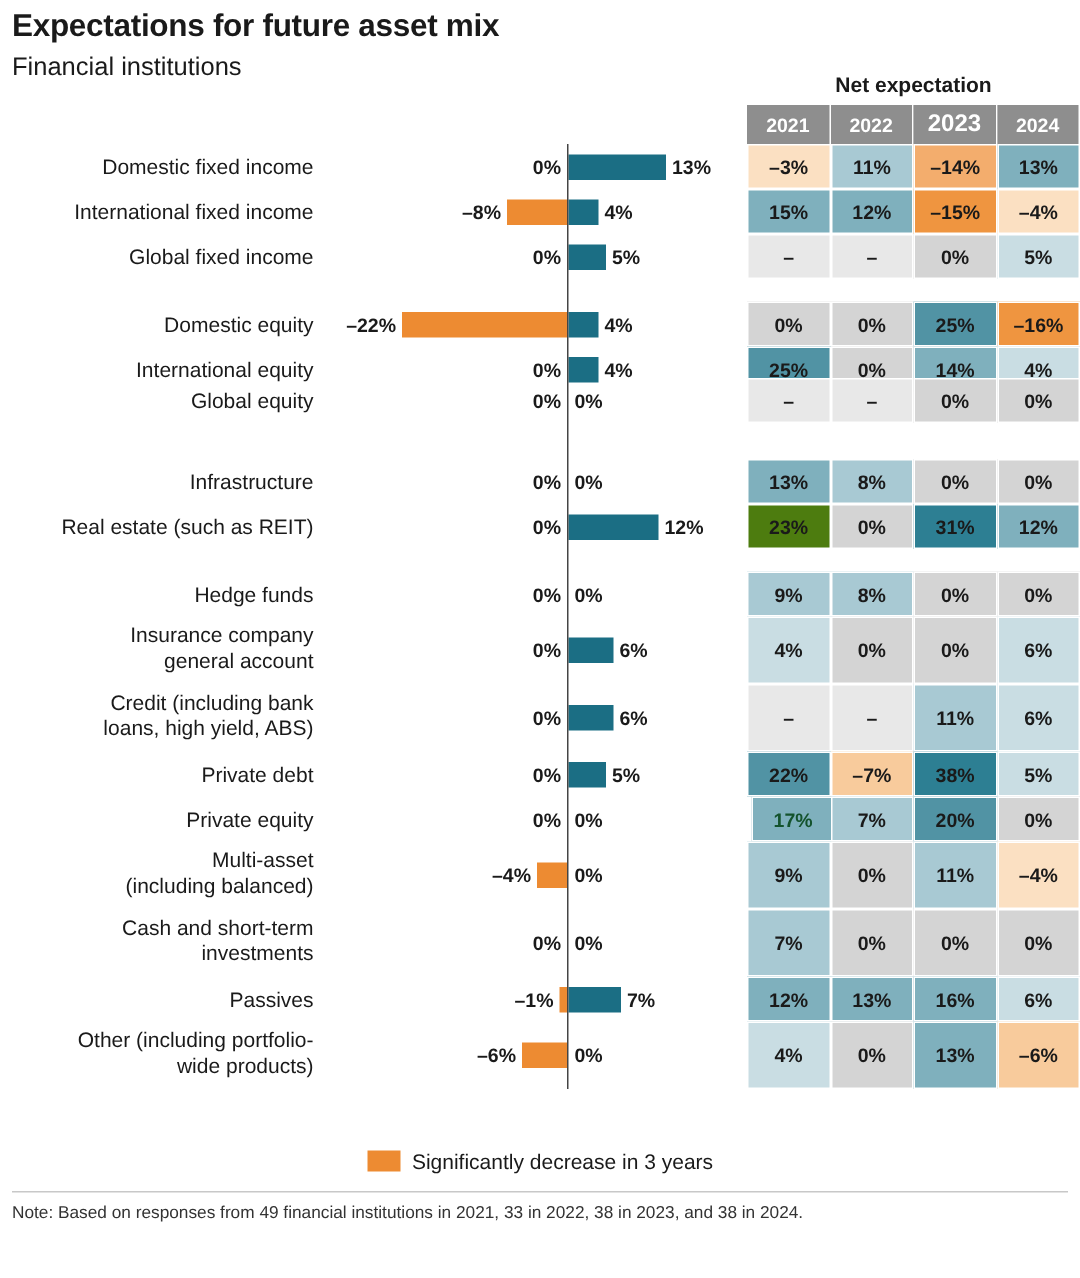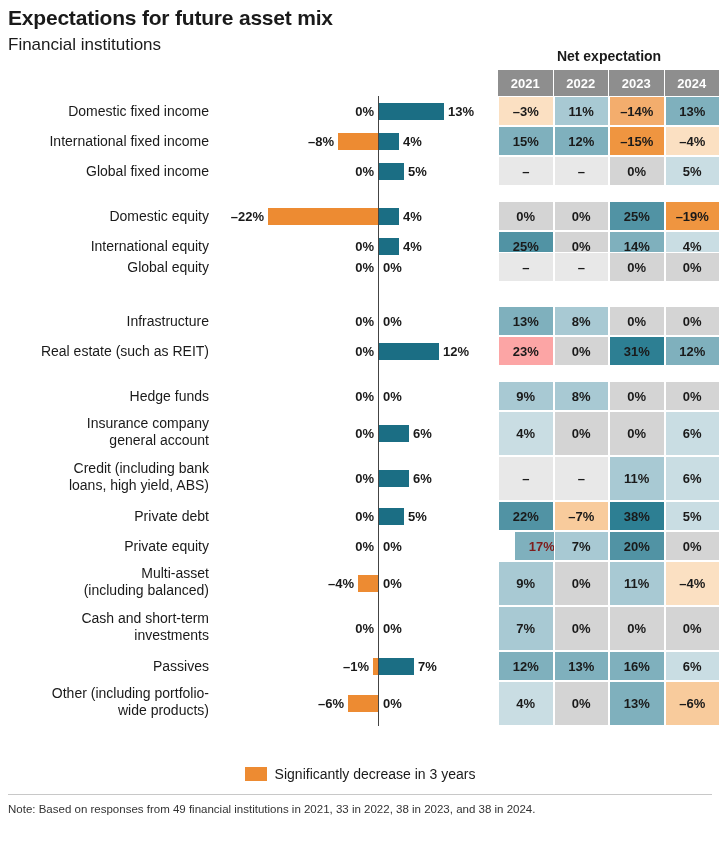--- a/index.html
+++ b/index.html
@@ -80,21 +80,21 @@
 </head>
 <body>
 
 <div class="title">Expectations for future asset mix</div>
 <div class="subtitle">Financial institutions</div>
 <div class="net-exp-label">Net expectation</div>
 
 <div id="year-header">
     <div style="position: absolute; left: 498px; top: 70px; width: 55.5px; height: 26px; background: rgb(142, 142, 142); color: rgb(255, 255, 255); font-size: 13px; font-weight: bold; display: flex; align-items: center; justify-content: center; border-right: 1px solid rgb(255, 255, 255);">2021</div>
     <div style="position: absolute; left: 553.5px; top: 70px; width: 55.5px; height: 26px; background: rgb(142, 142, 142); color: rgb(255, 255, 255); font-size: 13px; font-weight: bold; display: flex; align-items: center; justify-content: center; border-right: 1px solid rgb(255, 255, 255);">2022</div>
-    <div style="position: absolute; left: 609px; top: 70px; width: 55.5px; height: 26px; background: rgb(142, 142, 142); color: rgb(255, 255, 255); font-size: 13px; font-weight: bold; display: flex; align-items: center; justify-content: center; border-right: 1px solid rgb(255, 255, 255);">2023</div>
+    <div style="position: absolute; left: 609px; top: 70px; width: 55.5px; height: 26px; background: rgb(142, 142, 142); color: rgb(255, 255, 255); font-size: 16px; font-weight: bold; display: flex; align-items: center; justify-content: center; border-right: 1px solid rgb(255, 255, 255);">2023</div>
     <div style="position: absolute; left: 664.5px; top: 70px; width: 55.5px; height: 26px; background: rgb(142, 142, 142); color: rgb(255, 255, 255); font-size: 13px; font-weight: bold; display: flex; align-items: center; justify-content: center; border-right: 1px solid rgb(255, 255, 255);">2024</div>
   </div>
 
 <div class="rows" id="rows">
     <div class="row" style="top: 0px; height: 30px; position: absolute;">
       <div class="rlabel" style="top: 7px;">
         <span class="l2">Domestic fixed income</span>
       </div>
       <div class="bar pos" style="width: 65px; top: 7px; background: rgb(27, 110, 132);"></div>
       <div class="vlab left" style="top: 7px; width: 60px; left: 314px;">0%</div>
@@ -140,21 +140,21 @@
         <span class="l2">Domestic equity</span>
       </div>
       <div class="bar neg" style="left: 268px; width: 110px; top: 7px; background: rgb(237, 139, 50);"></div>
       <div class="bar pos" style="width: 20px; top: 7px; background: rgb(27, 110, 132);"></div>
       <div class="vlab left" style="top: 7px; width: 60px; left: 204px;">–22%</div>
       <div class="vlab right" style="top: 7px; left: 403px; width: 60px;">4%</div>
       <div class="cells" style="height: 30px;">
         <div class="cell" style="left: 0px; top: 0px; height: 30px; display: flex; align-items: center; justify-content: center; background: rgb(212, 212, 212); color: rgb(26, 26, 26);">0%</div>
         <div class="cell" style="left: 55.5px; top: 0px; height: 30px; display: flex; align-items: center; justify-content: center; background: rgb(212, 212, 212); color: rgb(26, 26, 26);">0%</div>
         <div class="cell" style="left: 111px; top: 0px; height: 30px; display: flex; align-items: center; justify-content: center; background: rgb(81, 147, 164); color: rgb(26, 26, 26);">25%</div>
-        <div class="cell" style="left: 166.5px; top: 0px; height: 30px; display: flex; align-items: center; justify-content: center; background: rgb(239, 149, 64); color: rgb(26, 26, 26);">–19%</div>
+        <div class="cell" style="left: 166.5px; top: 0px; height: 30px; display: flex; align-items: center; justify-content: center; background: rgb(239, 149, 64); color: rgb(26, 26, 26);">–16%</div>
       </div>
     </div>
     <div class="row" style="top: 135px; height: 30px; position: absolute;">
       <div class="rlabel" style="top: 7px;">
         <span class="l2">International equity</span>
       </div>
       <div class="bar pos" style="width: 20px; top: 7px; background: rgb(27, 110, 132);"></div>
       <div class="vlab left" style="top: 7px; width: 60px; left: 314px;">0%</div>
       <div class="vlab right" style="top: 7px; left: 403px; width: 60px;">4%</div>
       <div class="cells" style="height: 30px;">
@@ -191,21 +191,21 @@
       </div>
     </div>
     <div class="row" style="top: 240px; height: 30px; position: absolute;">
       <div class="rlabel" style="top: 7px;">
         <span class="l2">Real estate (such as REIT)</span>
       </div>
       <div class="bar pos" style="width: 60px; top: 7px; background: rgb(27, 110, 132);"></div>
       <div class="vlab left" style="top: 7px; width: 60px; left: 314px;">0%</div>
       <div class="vlab right" style="top: 7px; left: 443px; width: 60px;">12%</div>
       <div class="cells" style="height: 30px;">
-        <div class="cell" style="left: 0px; top: 0px; height: 30px; display: flex; align-items: center; justify-content: center; background: #fca5a5; color: rgb(26, 26, 26);">23%</div>
+        <div class="cell" style="left: 0px; top: 0px; height: 30px; display: flex; align-items: center; justify-content: center; background: #4d7c0f; color: rgb(26, 26, 26);">23%</div>
         <div class="cell" style="left: 55.5px; top: 0px; height: 30px; display: flex; align-items: center; justify-content: center; background: rgb(212, 212, 212); color: rgb(26, 26, 26);">0%</div>
         <div class="cell" style="left: 111px; top: 0px; height: 30px; display: flex; align-items: center; justify-content: center; background: rgb(45, 127, 147); color: rgb(26, 26, 26);">31%</div>
         <div class="cell" style="left: 166.5px; top: 0px; height: 30px; display: flex; align-items: center; justify-content: center; background: rgb(127, 176, 189); color: rgb(26, 26, 26);">12%</div>
       </div>
     </div>
     <div class="row" style="top: 285px; height: 30px; position: absolute;">
       <div class="rlabel" style="top: 7px;">
         <span class="l2">Hedge funds</span>
       </div>
       <div class="vlab left" style="top: 7px; width: 60px; left: 314px;">0%</div>
@@ -261,21 +261,21 @@
         <div class="cell" style="left: 166.5px; top: 0px; height: 30px; display: flex; align-items: center; justify-content: center; background: rgb(201, 221, 227); color: rgb(26, 26, 26);">5%</div>
       </div>
     </div>
     <div class="row" style="top: 435px; height: 30px; position: absolute;">
       <div class="rlabel" style="top: 7px;">
         <span class="l2">Private equity</span>
       </div>
       <div class="vlab left" style="top: 7px; width: 60px; left: 314px;">0%</div>
       <div class="vlab right" style="top: 7px; left: 383px; width: 60px;">0%</div>
       <div class="cells" style="height: 30px;">
-        <div class="cell" style="left: 16px; top: 0px; height: 30px; display: flex; align-items: center; justify-content: center; background: rgb(127, 176, 189); color: #7f1d1d;">17%</div>
+        <div class="cell" style="left: 3px; top: 0px; height: 30px; display: flex; align-items: center; justify-content: center; background: rgb(127, 176, 189); color: #14532d;">17%</div>
         <div class="cell" style="left: 55.5px; top: 0px; height: 30px; display: flex; align-items: center; justify-content: center; background: rgb(168, 201, 211); color: rgb(26, 26, 26);">7%</div>
         <div class="cell" style="left: 111px; top: 0px; height: 30px; display: flex; align-items: center; justify-content: center; background: rgb(81, 147, 164); color: rgb(26, 26, 26);">20%</div>
         <div class="cell" style="left: 166.5px; top: 0px; height: 30px; display: flex; align-items: center; justify-content: center; background: rgb(212, 212, 212); color: rgb(26, 26, 26);">0%</div>
       </div>
     </div>
     <div class="row" style="top: 465px; height: 45px; position: absolute;">
       <div class="rlabel" style="top: 4px;">
         <span class="l2">Multi-asset</span>
         <span class="l2">(including balanced)</span>
       </div>

